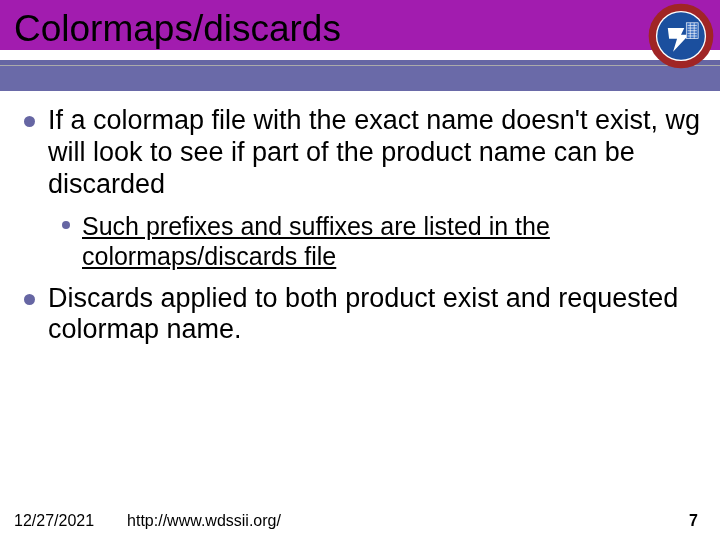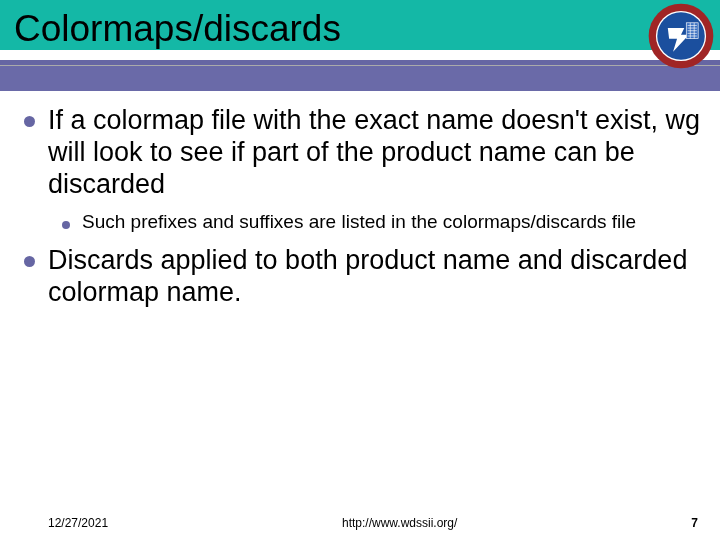--- a/index.html
+++ b/index.html
@@ -7,21 +7,21 @@
     width: 720px;
     height: 540px;
     background: #ffffff;
     font-family: Arial, Helvetica, sans-serif;
     position: relative;
     overflow: hidden;
   }
   .header-area {
     position: relative;
     padding: 8px 0 0 14px;
-    background: #14b8a6;
+    background: #a21caf;
   }
   .title {
     font-size: 37px;
     font-weight: normal;
     color: #000;
     letter-spacing: 0px;
   }
   .header-rule {
     height: 5px;
     background: #6666a3;
@@ -64,54 +64,55 @@
     content: '';
     position: absolute;
     left: 0;
     top: 11px;
     width: 11px;
     height: 11px;
     background: #6666a3;
     border-radius: 50%;
   }
   .b2 {
-    font-size: 19px;
+    font-size: 25px;
     line-height: 1.2;
     color: #000;
     margin-left: 38px;
     margin-bottom: 4px;
     padding-left: 20px;
     position: relative;
+    text-decoration: underline;
   }
   .b2::before {
     content: '';
     position: absolute;
     left: 0;
     top: 10px;
     width: 8px;
     height: 8px;
     background: #6666a3;
     border-radius: 50%;
   }
   .sublist { margin-bottom: 12px; }
   .footer {
     position: absolute;
     bottom: 10px;
     left: 0;
     right: 0;
     display: flex;
     align-items: center;
     justify-content: space-between;
-    padding: 0 22px 0 48px;
-    font-size: 12px;
+    padding: 0 22px 0 14px;
+    font-size: 16px;
     color: #000;
     gap: 33px;
   }
   .footer .pnum { font-weight: bold; }
-  .footer .url { text-align: center; flex: 1; }
+  .footer .url { flex: 1; }
 </style>
 </head>
 <body>
 
 <div class="header-area">
   <div class="title">Colormaps/discards</div>
 </div>
 <div class="header-rule"></div>
 <div class="purple-band"></div>
 
@@ -130,20 +131,20 @@
     <line x1="64" y1="30" x2="64" y2="54" stroke="#fff" stroke-width="1"></line>
     <line x1="70" y1="30" x2="70" y2="54" stroke="#fff" stroke-width="1"></line>
   </svg>
 </div>
 
 <div class="content">
   <div class="b1">If a colormap file with the exact name doesn't exist, wg will look to see if part of the product name can be discarded</div>
   <div class="sublist">
     <div class="b2">Such prefixes and suffixes are listed in the colormaps/discards file</div>
   </div>
-  <div class="b1">Discards applied to both product name and discarded colormap name.</div>
+  <div class="b1">Discards applied to both product exist and requested colormap name.</div>
 </div>
 
 <div class="footer">
   <span>12/27/2021</span>
   <span class="url">http://www.wdssii.org/</span>
   <span class="pnum">7</span>
 </div>
 
 </body></html>

